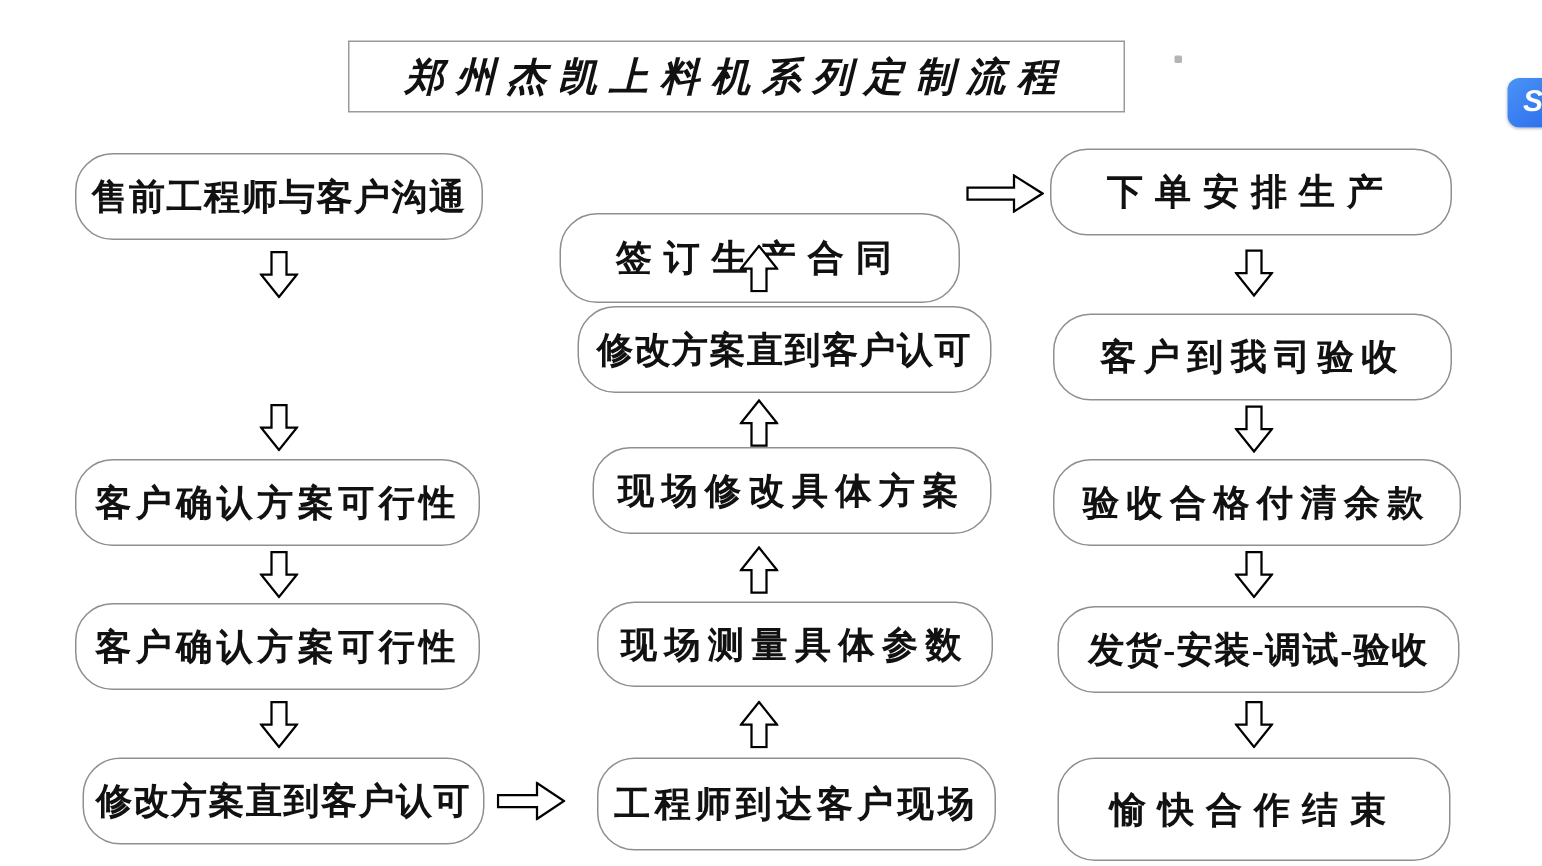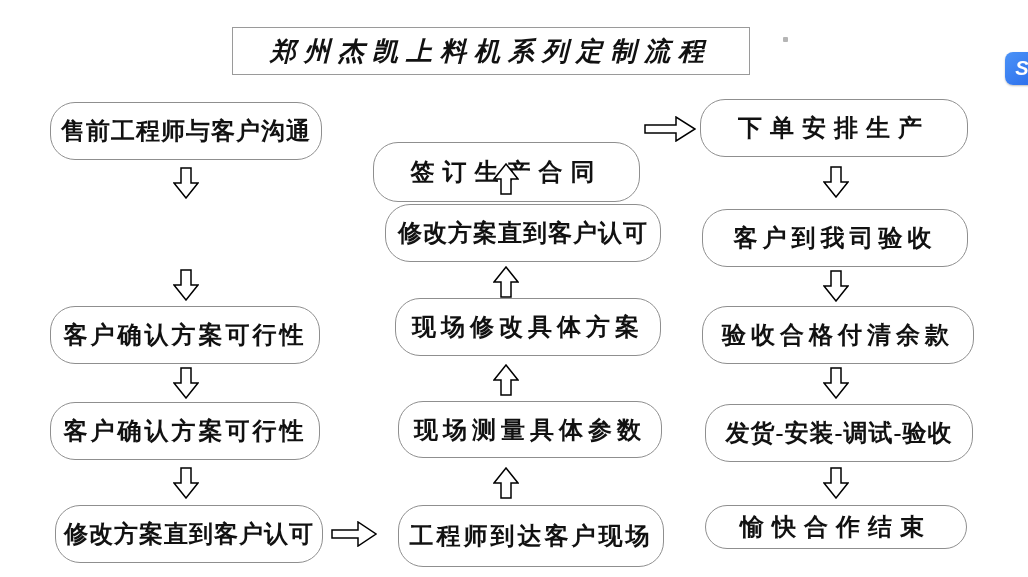--- a/index.html
+++ b/index.html
@@ -87,21 +87,21 @@
   <div class="box ls6" style="left:373px;top:98px;width:267px;height:60px;margin-top:44px;">签订生产合同</div>
   <div class="box ls10" style="left:385px;top:204px;width:276px;height:58px;">修改方案直到客户认可</div>
   <div class="box ls8" style="left:395px;top:298px;width:266px;height:58px;">现场修改具体方案</div>
   <div class="box ls8" style="left:398px;top:401px;width:264px;height:57px;">现场测量具体参数</div>
   <div class="box ls9" style="left:398px;top:505px;width:266px;height:62px;">工程师到达客户现场</div>
 
   <div class="box ls6" style="left:700px;top:99px;width:268px;height:58px;">下单安排生产</div>
   <div class="box ls7" style="left:702px;top:209px;width:266px;height:58px;">客户到我司验收</div>
   <div class="box ls8" style="left:702px;top:306px;width:272px;height:58px;">验收合格付清余款</div>
   <div class="box ls10" style="left:705px;top:404px;width:268px;height:58px;text-align:right;">发货-安装-调试-验收</div>
-  <div class="box ls6" style="left:705px;top:505px;width:262px;height:44px;">愉快合作结束</div>
+  <div class="box ls6" style="left:705px;top:505px;width:262px;height:69px;">愉快合作结束</div>
 
   <div class="arrow" style="left:173px;top:167px;">
     <svg width="26" height="32" viewBox="0 0 26 32">
         <polygon points="8,1 18,1 18,16 25,16 13,31 1,16 8,16" fill="#ffffff" stroke="#000000" stroke-width="1.5"></polygon>
       </svg>
   </div>
   <div class="arrow" style="left:173px;top:269px;">
     <svg width="26" height="32" viewBox="0 0 26 32">
         <polygon points="8,1 18,1 18,16 25,16 13,31 1,16 8,16" fill="#ffffff" stroke="#000000" stroke-width="1.5"></polygon>
       </svg>

